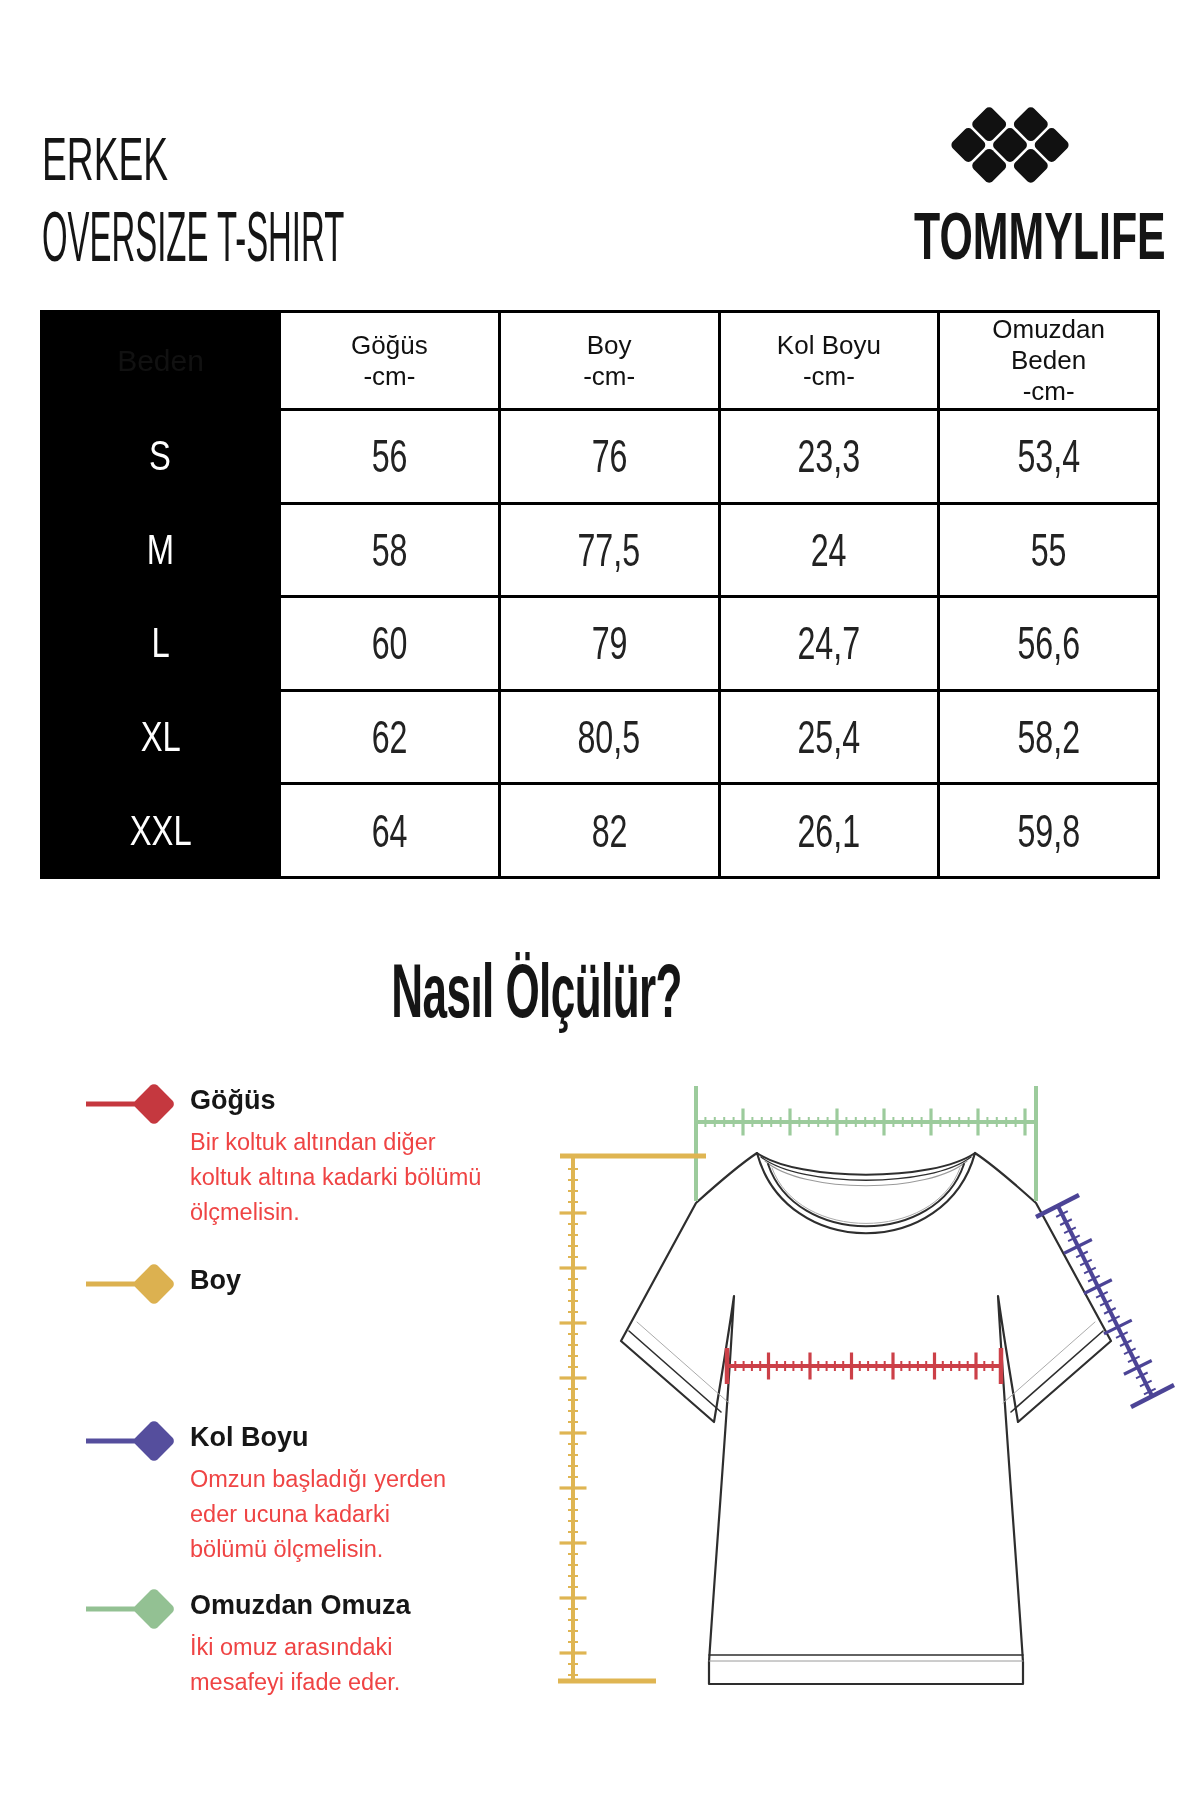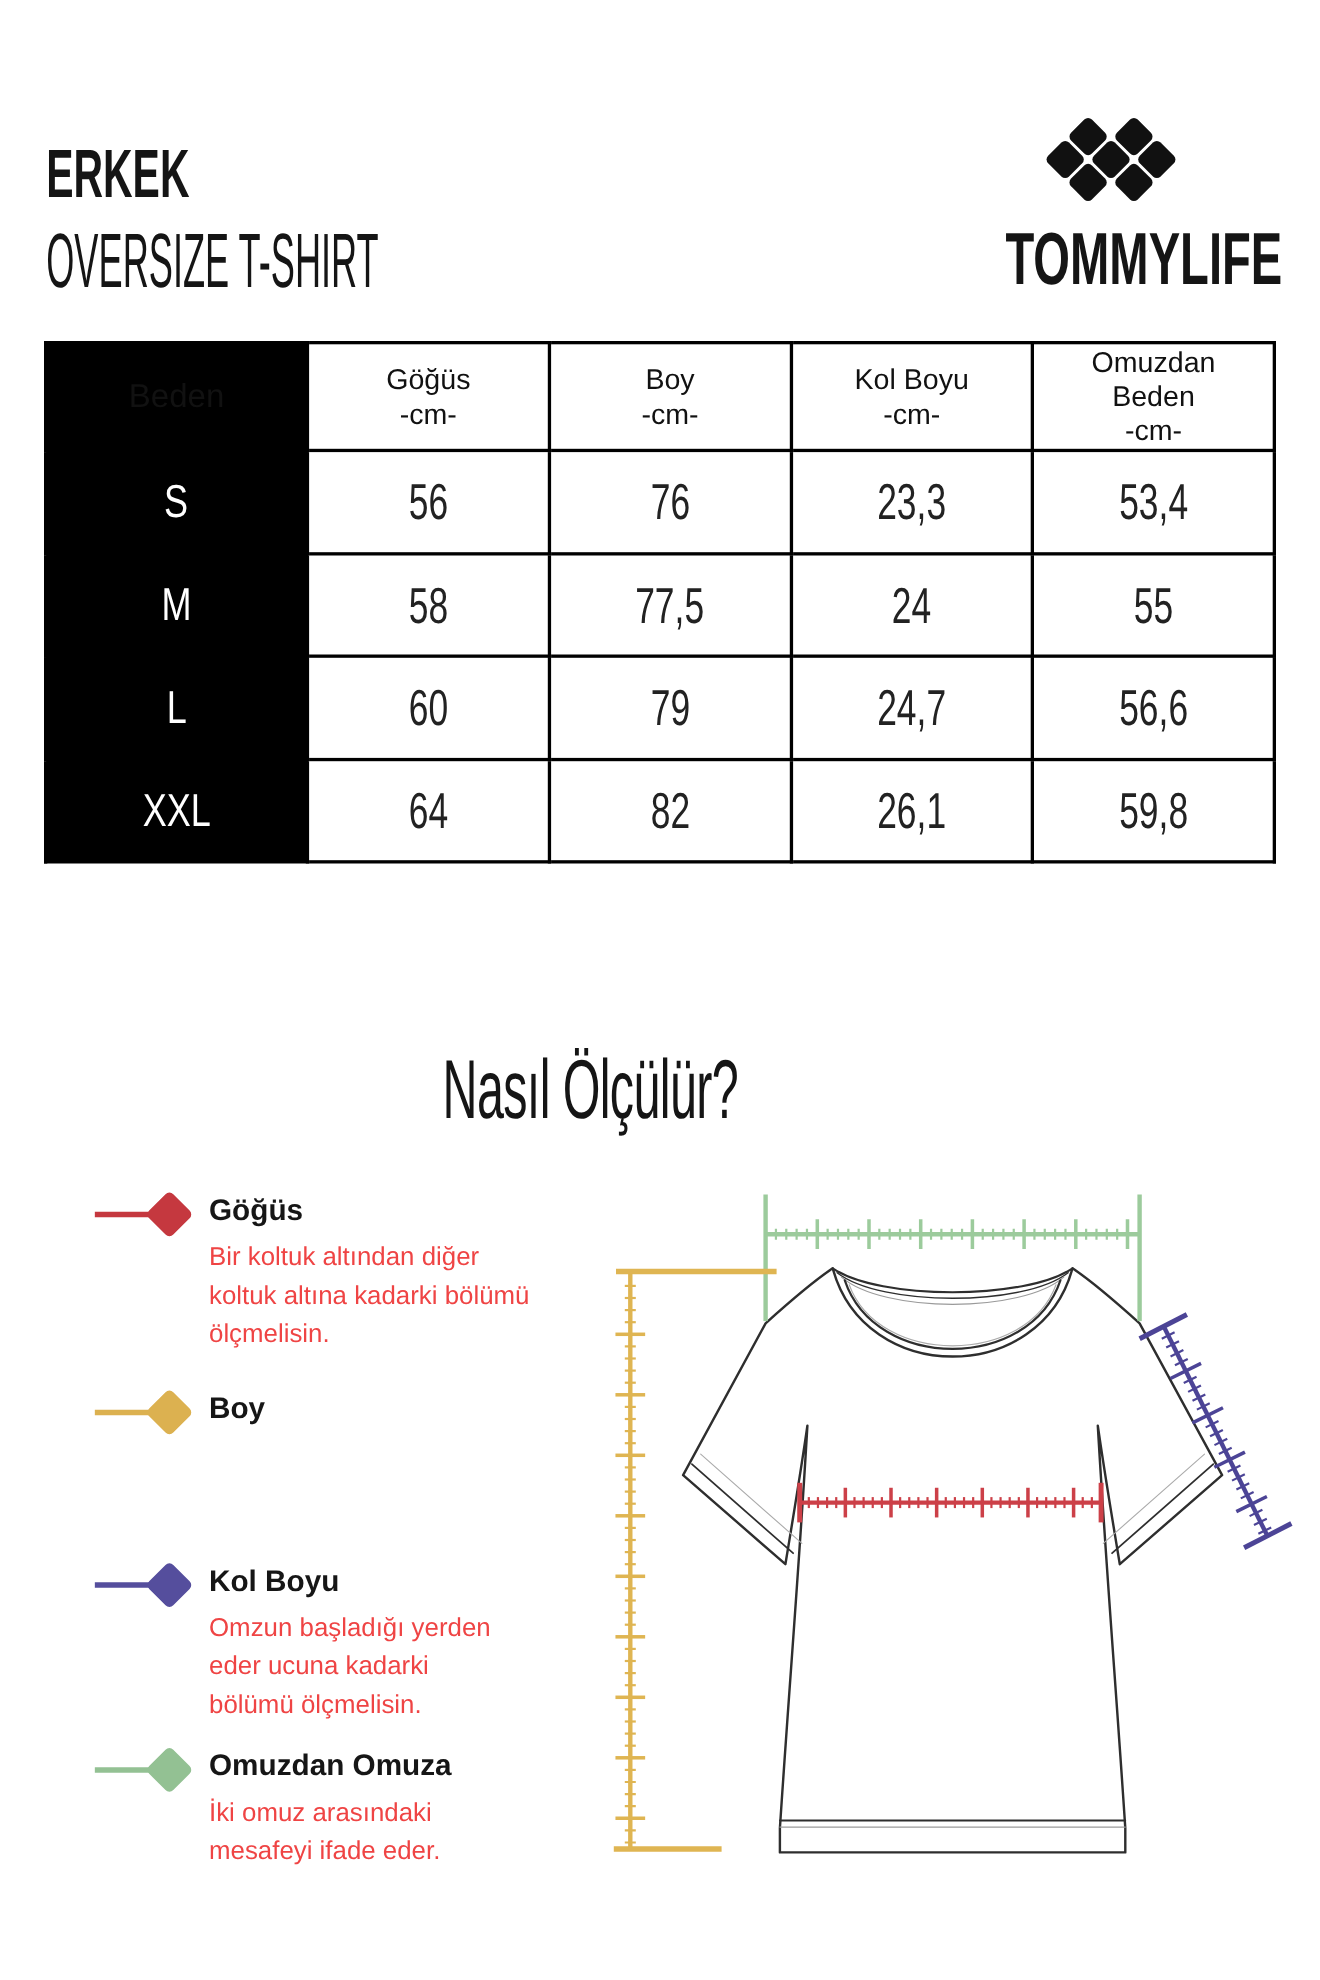--- a/index.html
+++ b/index.html
@@ -1,21 +1,21 @@
 <!DOCTYPE html>
 <html><head>
 <meta charset="utf-8">
 <style>
   html,body{margin:0;padding:0;background:#fff;}
   .page{position:relative;width:1200px;height:1800px;margin:0 auto;background:#fff;overflow:hidden;
         font-family:"Liberation Sans",sans-serif;color:#151515;}
 
   
   .cond{display:inline-block;transform-origin:left center;white-space:nowrap;}
-  .title-cat{position:absolute;left:42px;top:128px;font-size:62px;line-height:62px;font-weight:700;}
+  .title-cat{position:absolute;left:42px;top:128px;font-size:62px;line-height:62px;font-weight:400;}
   .title-cat .cond{transform:scaleX(.60);}
   .title-prod{position:absolute;left:42px;top:198px;font-size:70px;line-height:78px;font-weight:400;}
   .title-prod .cond{transform:scaleX(.47);}
   .logo-diamonds{position:absolute;left:946px;top:100px;width:128px;height:90px;}
   .brand-word{position:absolute;left:860px;top:202px;width:300px;text-align:center;
               font-size:67px;line-height:67px;font-weight:700;transform:scaleX(.64);transform-origin:center;}
 
   
   .size-table{position:absolute;left:40px;top:310px;width:1120px;border-collapse:collapse;table-layout:fixed;}
   .size-table th,.size-table td{border:3px solid #000;text-align:center;vertical-align:middle;padding:0;}
@@ -23,21 +23,21 @@
   .size-table tbody tr{height:93.6px;}
   .size-table th{font-size:26px;font-weight:400;line-height:1.18;white-space:pre-line;color:#111;}
   .col-size{width:235px;}
   .cell-dark{background:#000;color:#fff;border-color:#000 !important;}
   .size-table th.cell-dark{font-size:30px;}
   .num{display:inline-block;transform:scaleX(.70);transform-origin:center;font-size:46px;color:#222;}
   .size-letter{display:inline-block;transform:scaleX(.78);transform-origin:center;font-size:42px;color:#fff;}
 
   
   .howto-title{position:absolute;left:37px;top:948px;width:1000px;text-align:center;
-               font-size:76px;line-height:86px;font-weight:400;}
+               font-size:76px;line-height:86px;font-weight:700;}
   .howto-title .cond{transform:scaleX(.58);transform-origin:center;letter-spacing:-1px;}
 
   .legend-item{position:absolute;left:86px;display:flex;gap:12px;align-items:flex-start;}
   .legend-marker{width:92px;height:56px;flex:0 0 92px;margin-top:-7px;}
   .legend-title{font-size:27px;font-weight:700;line-height:34px;color:#161616;}
   .legend-desc{font-size:23.5px;line-height:35px;color:#ef4444;white-space:pre-line;margin-top:8px;}
 
   
   .diagram{position:absolute;left:490px;top:975px;width:710px;height:740px;}
   .tshirt path,.tshirt line{stroke-linejoin:round;stroke-linecap:round;}
@@ -92,20 +92,27 @@
         <td><span class="num">77,5</span></td>
         <td><span class="num">24</span></td>
         <td><span class="num">55</span></td>
       </tr>
       <tr>
         <td class="cell-dark"><span class="size-letter">L</span></td>
         <td><span class="num">60</span></td>
         <td><span class="num">79</span></td>
         <td><span class="num">24,7</span></td>
         <td><span class="num">56,6</span></td>
+      </tr>
+      <tr>
+        <td class="cell-dark"><span class="size-letter">XL</span></td>
+        <td><span class="num">62</span></td>
+        <td><span class="num">80,5</span></td>
+        <td><span class="num">25,4</span></td>
+        <td><span class="num">58,2</span></td>
       </tr>
       <tr>
         <td class="cell-dark"><span class="size-letter">XXL</span></td>
         <td><span class="num">64</span></td>
         <td><span class="num">82</span></td>
         <td><span class="num">26,1</span></td>
         <td><span class="num">59,8</span></td>
       </tr>
     </tbody>
   </table>

